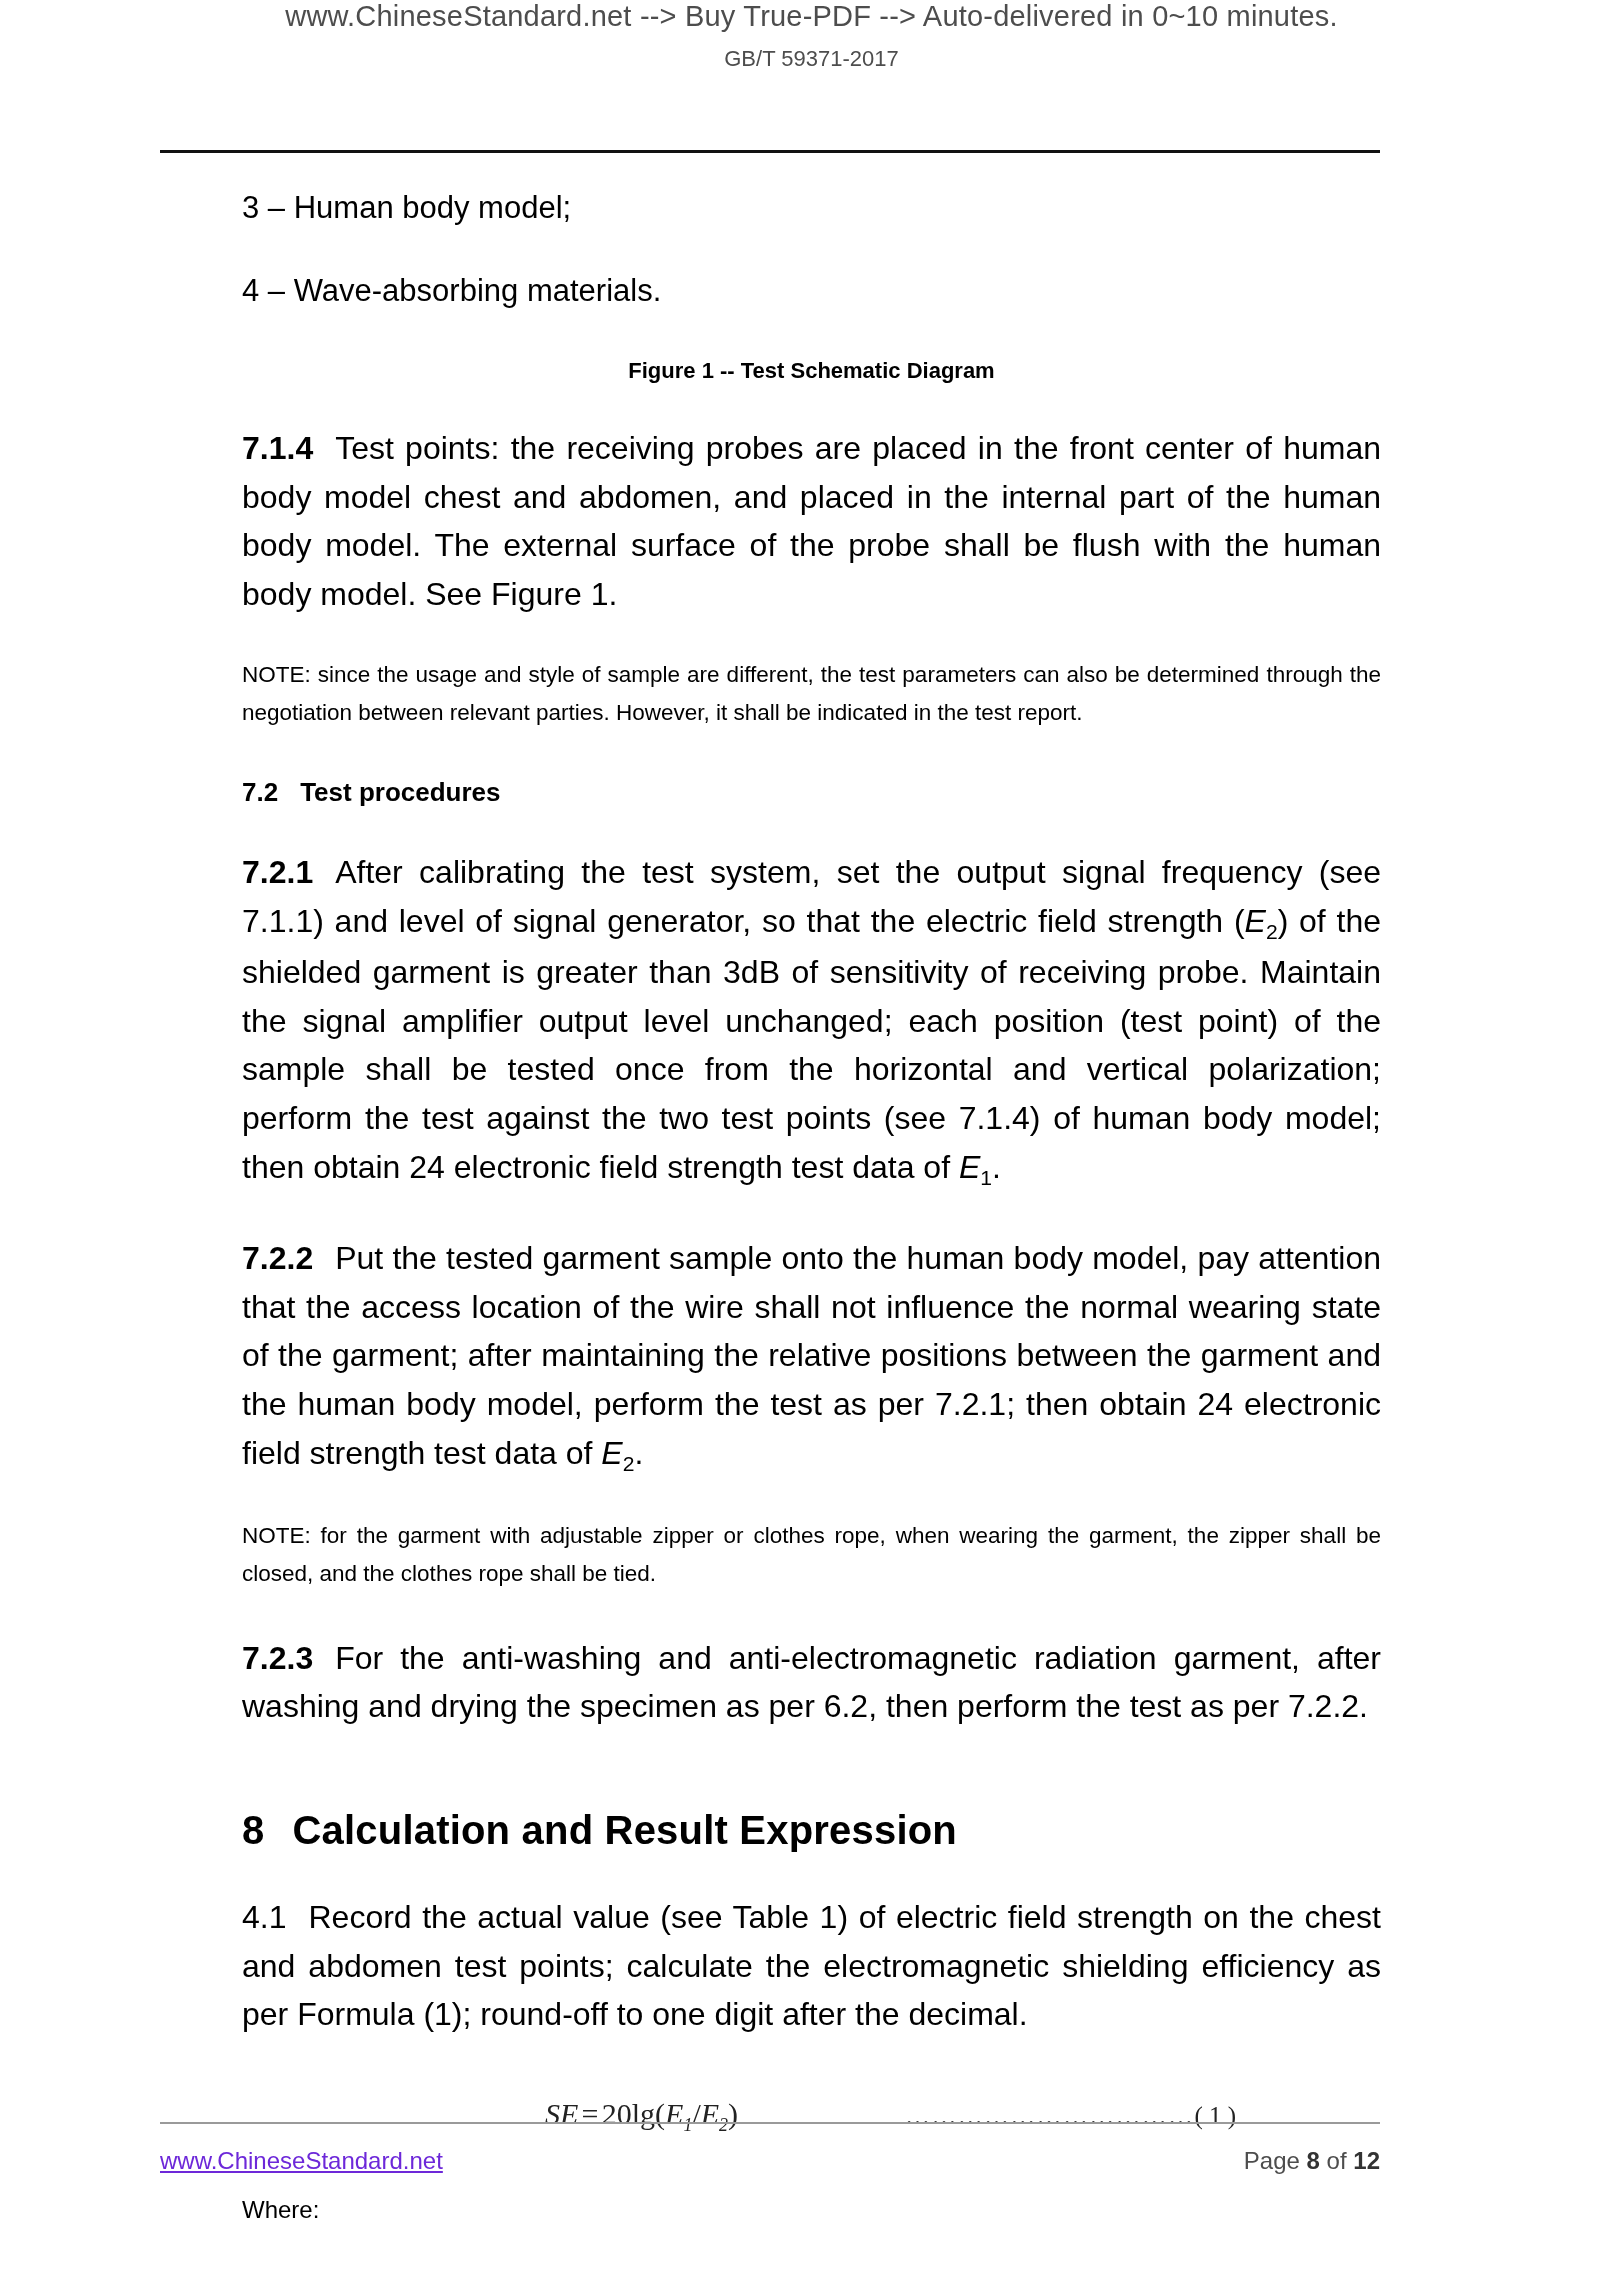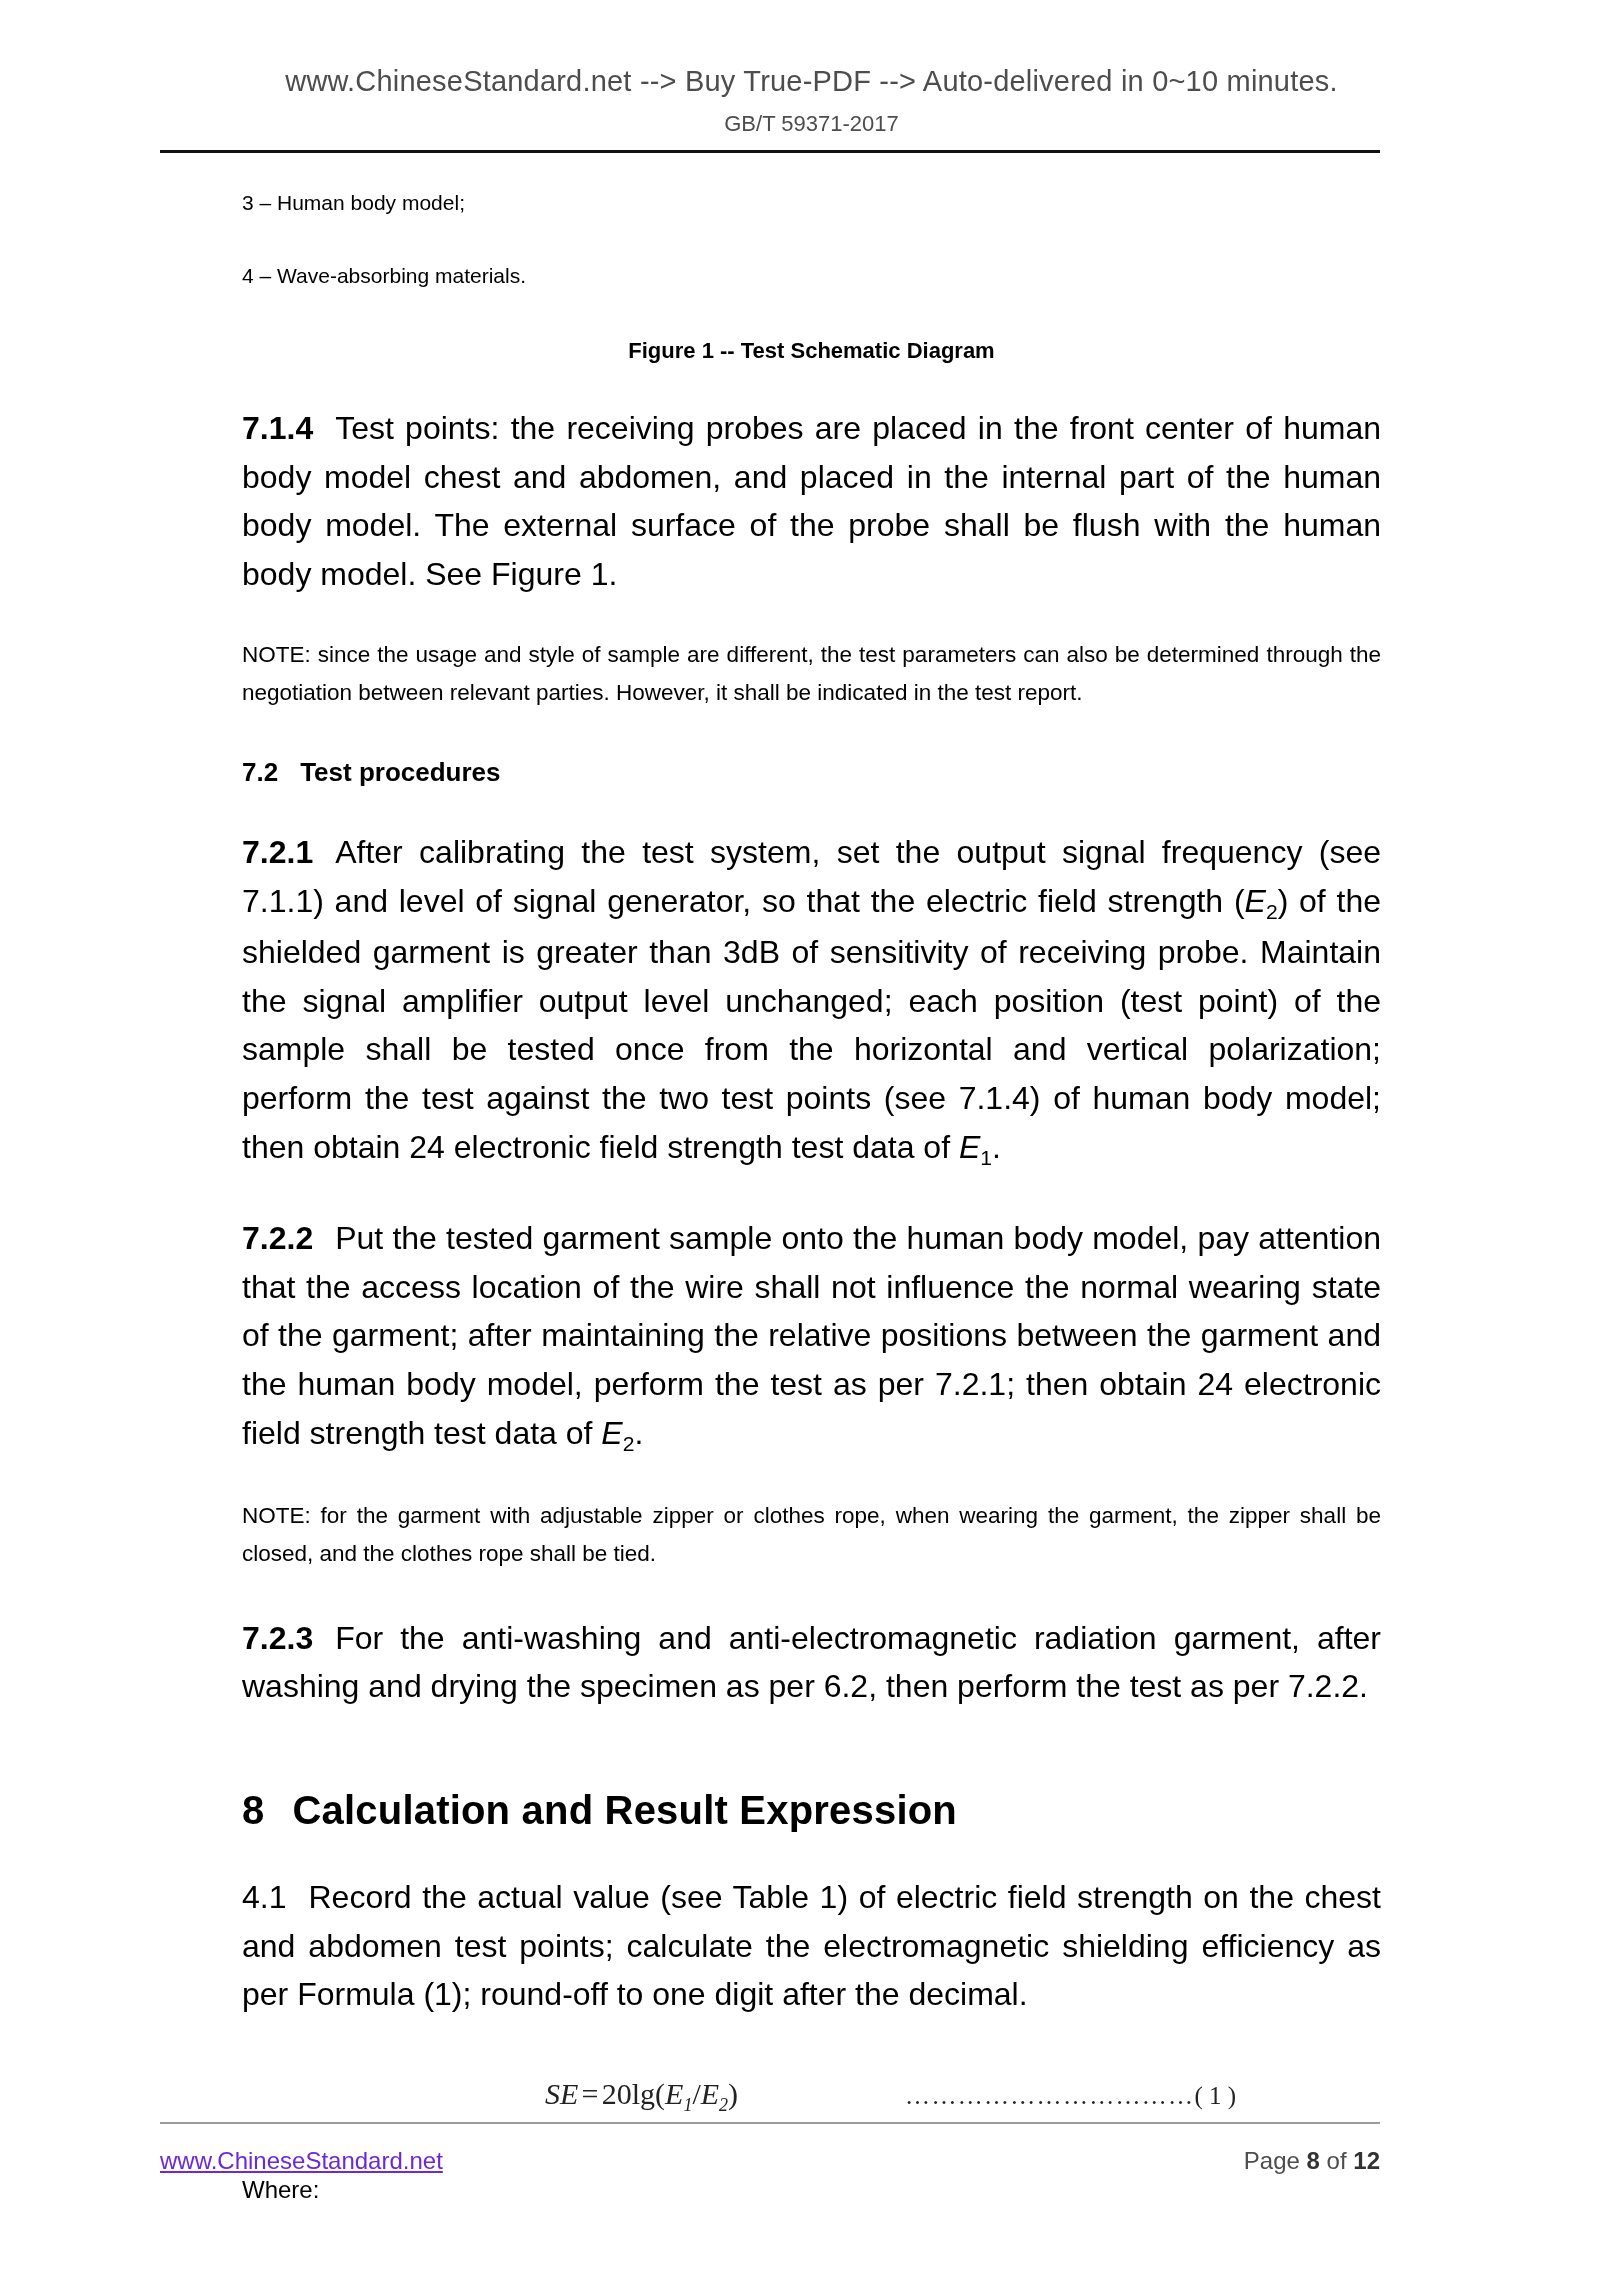--- a/index.html
+++ b/index.html
@@ -25,21 +25,20 @@
     position: absolute;
     left: 0;
     top: 0;
     width: 1623px;
   }
   .header-promo {
     text-align: center;
     font-size: 29px;
     color: #4d4d4d;
     letter-spacing: 0.2px;
-    margin-top: 65px;
   }
   .header-std {
     text-align: center;
     font-size: 22px;
     color: #4d4d4d;
     margin-top: 13.3px;
   }
   .header-rule {
     position: absolute;
     left: 160px;
@@ -51,21 +50,21 @@
 
   
   .content {
     position: absolute;
     left: 242px;
     top: 192px;
     width: 1139px;
   }
 
   .legend-line {
-    font-size: 21px;
+    font-size: 31px;
     line-height: 1.0;
     margin: 0 0 0 0;
     padding: 0;
   }
   .legend-line.second { margin-top: 52px; }
 
   .figure-caption {
     text-align: center;
     font-weight: bold;
     font-size: 22px;

